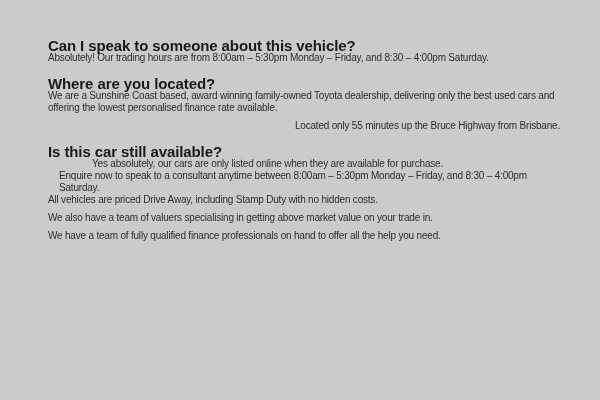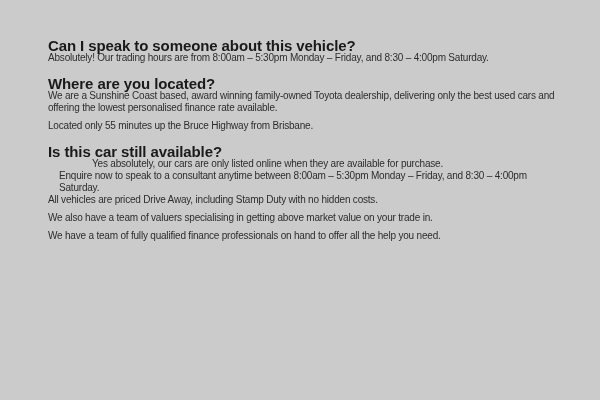--- a/index.html
+++ b/index.html
@@ -51,21 +51,21 @@
         </div>
   </section>
 
   <section class="faq-section">
     <h3 class="q" style="color: rgb(26, 26, 26);">Where are you located?</h3>
     <div class="answers">
           <div class="para">
             <p class="line" style="color: rgb(45, 45, 45);">We are a Sunshine Coast based, award winning family-owned Toyota dealership, delivering only the best used cars and offering the lowest personalised finance rate available.</p>
           </div>
           <div class="para">
-            <p class="line" style="color: rgb(45, 45, 45);">Located only 55 minutes up the Bruce Highway from Brisbane.</p>
+            <p class="line" style="color: rgb(45, 45, 45); text-align: right;">Located only 55 minutes up the Bruce Highway from Brisbane.</p>
           </div>
         </div>
   </section>
 
   <section class="faq-section">
     <h3 class="q" style="color: rgb(26, 26, 26);">Is this car still available?</h3>
     <div class="answers">
           <div class="para">
             <p class="line" style="color: rgb(45, 45, 45); margin-left: 44px;">Yes absolutely, our cars are only listed online when they are available for purchase.</p>
             <p class="line" style="color: rgb(45, 45, 45); padding-left: 11px;">Enquire now to speak to a consultant anytime between 8:00am – 5:30pm Monday – Friday, and 8:30 – 4:00pm Saturday.</p>

